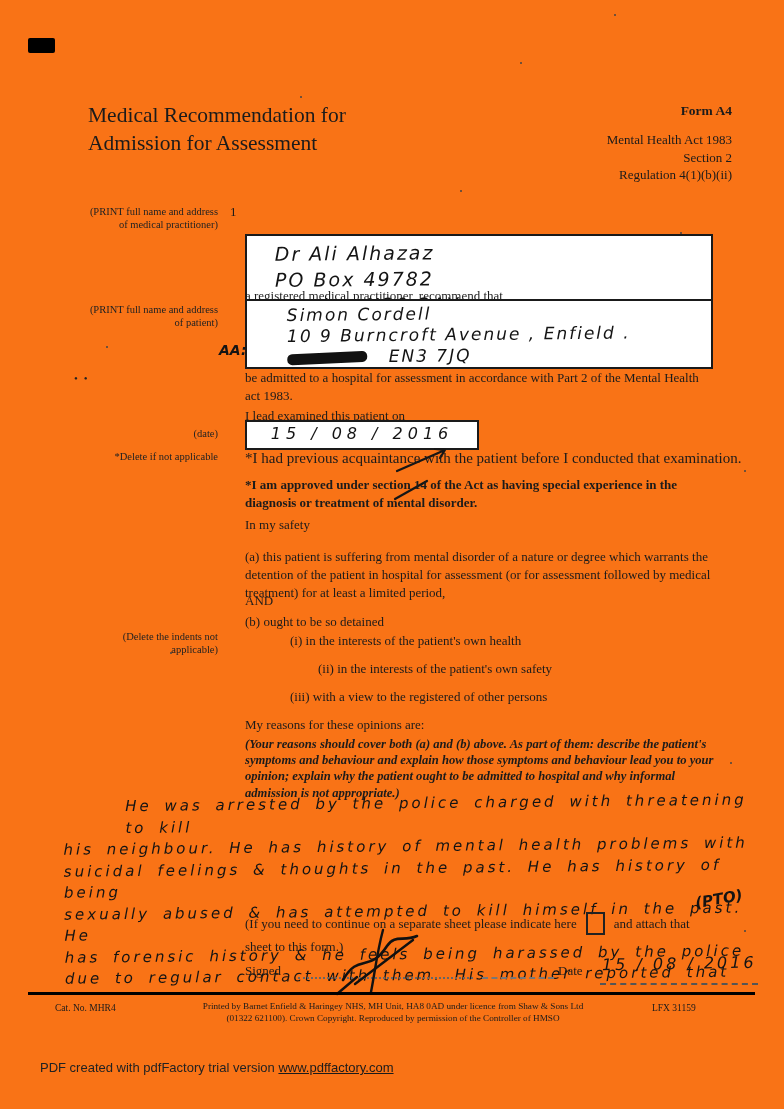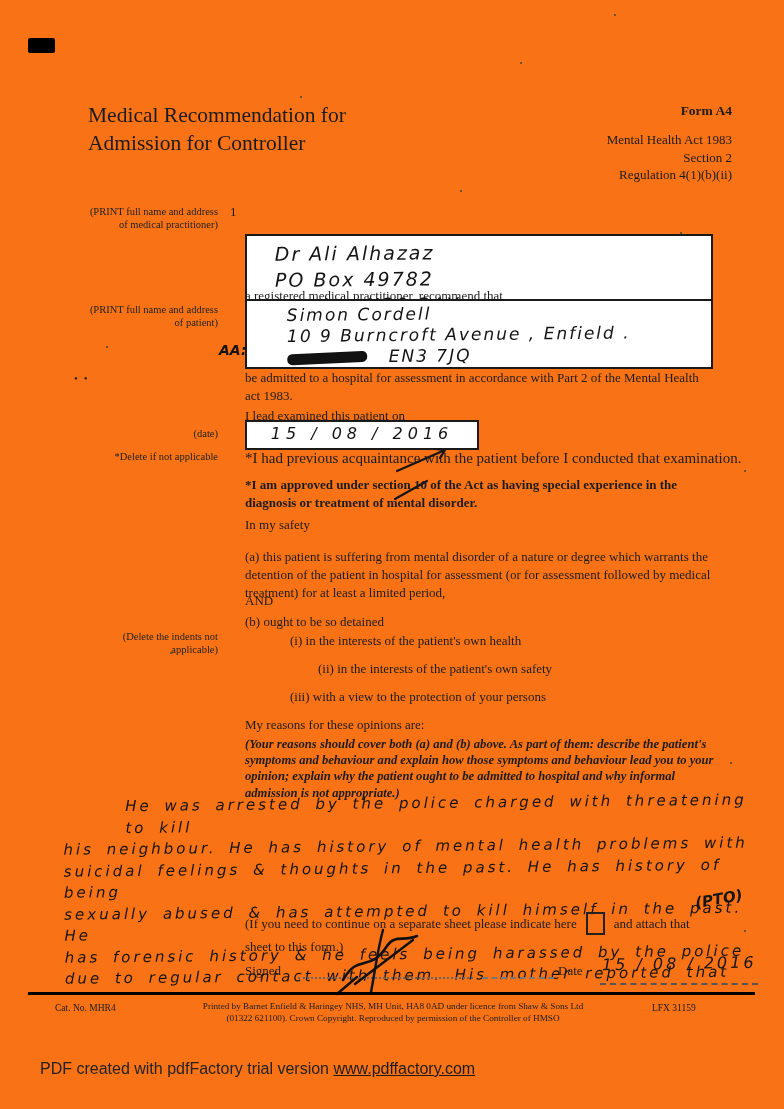--- a/index.html
+++ b/index.html
@@ -30,21 +30,21 @@
     <span class="speck" style="left:106px;top:346px;"></span>
     <span class="speck" style="left:744px;top:470px;"></span>
     <span class="speck" style="left:170px;top:652px;"></span>
     <span class="speck" style="left:730px;top:762px;"></span>
     <span class="speck" style="left:744px;top:930px;"></span>
     <span class="speck" style="left:460px;top:190px;"></span>
   </div>
 
   <div class="abs" style="left:88px;top:101px;width:330px;font-size:21.5px;line-height:28px;">
     <div>Medical Recommendation for</div>
-    <div>Admission for Controller</div>
+    <div>Admission for Assessment</div>
   </div>
   <div class="abs rt" style="right:52px;top:103px;font-size:13.5px;font-weight:bold;">Form A4</div>
   <div class="abs rt" style="right:52px;top:131px;font-size:13px;line-height:17.5px;">
     <div>Mental Health Act 1983</div>
     <div>Section 2</div>
     <div>Regulation 4(1)(b)(ii)</div>
   </div>
 
   <div class="abs rt small-label" style="left:86px;top:205px;width:132px;">(PRINT full name and address of medical practitioner)</div>
   <div class="abs" style="left:230px;top:204px;font-size:13px;">1</div>
@@ -78,31 +78,31 @@
   <div class="abs formbox" style="left:245px;top:420px;width:230px;height:26px;text-align:center;">
     <span class="hw" style="font-size:16px;letter-spacing:5px;line-height:24px;">15 / 08 / 2016</span>
   </div>
 
   <div class="abs rt small-label" style="left:86px;top:450px;width:132px;">*Delete if not applicable</div>
   <svg class="abs" style="left:393px;top:443px;" width="60" height="60" viewBox="0 0 60 60">
     <path d="M4 28 L52 7 M52 7 L42 6 M52 7 L47 15" stroke="#161616" stroke-width="2.2" fill="none" stroke-linecap="round"></path>
     <path d="M2 56 L34 38" stroke="#161616" stroke-width="2.2" fill="none" stroke-linecap="round"></path>
   </svg>
   <div class="abs" style="left:245px;top:450px;font-size:15px;white-space:nowrap;">*I had previous acquaintance with the patient before I conducted that examination.</div>
-  <div class="abs" style="left:245px;top:476px;width:474px;font-size:13px;font-weight:bold;line-height:17.5px;">*I am approved under section 10 of the Act as having special experience in the diagnosis or treatment of mental disorder.</div>
+  <div class="abs" style="left:245px;top:476px;width:474px;font-size:13px;font-weight:bold;line-height:17.5px;">*I am approved under section 14 of the Act as having special experience in the diagnosis or treatment of mental disorder.</div>
 
   <div class="abs body-text" style="left:245px;top:516px;">In my safety</div>
   <div class="abs body-text" style="left:245px;top:538px;width:474px;margin-top:10px;">(a) this patient is suffering from mental disorder of a nature or degree which warrants the detention of the patient in hospital for assessment (or for assessment followed by medical treatment) for at least a limited period,</div>
   <div class="abs body-text" style="left:245px;top:592px;">AND</div>
   <div class="abs body-text" style="left:245px;top:613px;">(b) ought to be so detained</div>
 
   <div class="abs rt small-label" style="left:86px;top:630px;width:132px;">(Delete the indents not applicable)</div>
   <div class="abs body-text" style="left:290px;top:632px;">(i) in the interests of the patient's own health</div>
   <div class="abs body-text" style="left:290px;top:660px;margin-left:28px;">(ii) in the interests of the patient's own safety</div>
-  <div class="abs body-text" style="left:290px;top:688px;">(iii) with a view to the protection of your persons</div>
+  <div class="abs body-text" style="left:290px;top:688px;">(iii) with a view to the registered of other persons</div>
 
   <div class="abs body-text" style="left:245px;top:716px;">My reasons for these opinions are:</div>
   <div class="abs" style="left:245px;top:736px;width:476px;font-size:12.6px;font-style:italic;font-weight:600;line-height:16.2px;">(Your reasons should cover both (a) and (b) above. As part of them: describe the patient's symptoms and behaviour and explain how those symptoms and behaviour lead you to your opinion; explain why the patient ought to be admitted to hospital and why informal admission is not appropriate.)</div>
 
   <div class="abs hw" style="left:64px;top:793px;width:712px;font-size:15px;line-height:21.5px;letter-spacing:3px;word-spacing:5px;transform:rotate(-0.6deg);">
     <div style="margin-left:62px;">He was arrested by the police charged with threatening to kill</div>
     <div>his neighbour. He has history of mental health problems with</div>
     <div>suicidal feelings &amp; thoughts in the past. He has history of being</div>
     <div>sexually abused &amp; has attempted to kill himself in the past. He</div>
     <div>has forensic history &amp; he feels being harassed by the police</div>
@@ -131,17 +131,17 @@
   <div class="abs" style="left:600px;top:983px;width:158px;border-bottom:2px dashed #555;"></div>
 
   <div class="abs" style="left:28px;top:992px;width:727px;height:3px;background:#000;"></div>
   <div class="abs" style="left:55px;top:1003px;font-size:9.5px;">Cat. No. MHR4</div>
   <div class="abs" style="left:168px;top:1001px;width:450px;text-align:center;font-size:9.2px;line-height:11.5px;">
     <div>Printed by Barnet Enfield &amp; Haringey NHS, MH Unit, HA8 0AD under licence from Shaw &amp; Sons Ltd</div>
     <div>(01322 621100).  Crown Copyright. Reproduced by permission of the Controller of HMSO</div>
   </div>
   <div class="abs" style="left:652px;top:1003px;font-size:9.5px;">LFX 31159</div>
 
-  <div class="abs" style="left:40px;top:1060px;font-family:'Liberation Sans','DejaVu Sans',sans-serif;font-size:16px;color:#222;">
+  <div class="abs" style="left:40px;top:1060px;font-family:'Liberation Sans','DejaVu Sans',sans-serif;font-size:13px;color:#222;">
     <span>PDF created with pdfFactory trial version </span><a class="fauxlink">www.pdffactory.com</a>
   </div>
 
 </div>
 
 </body></html>

